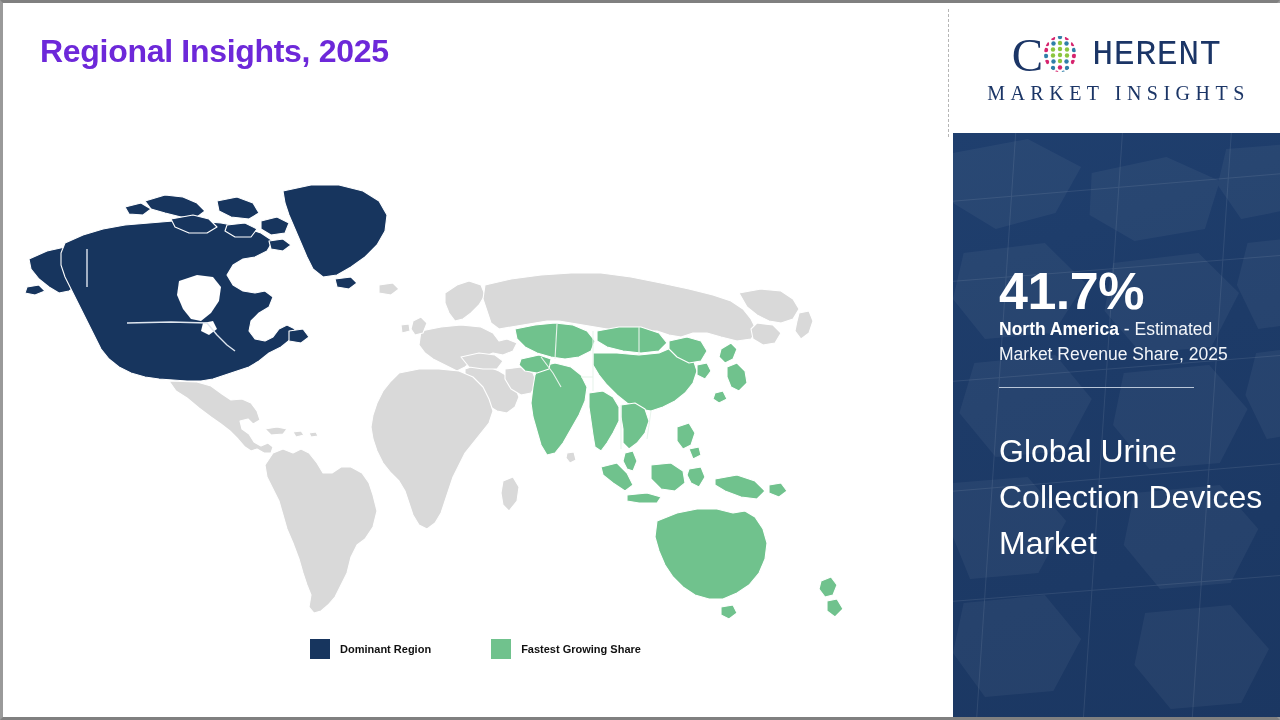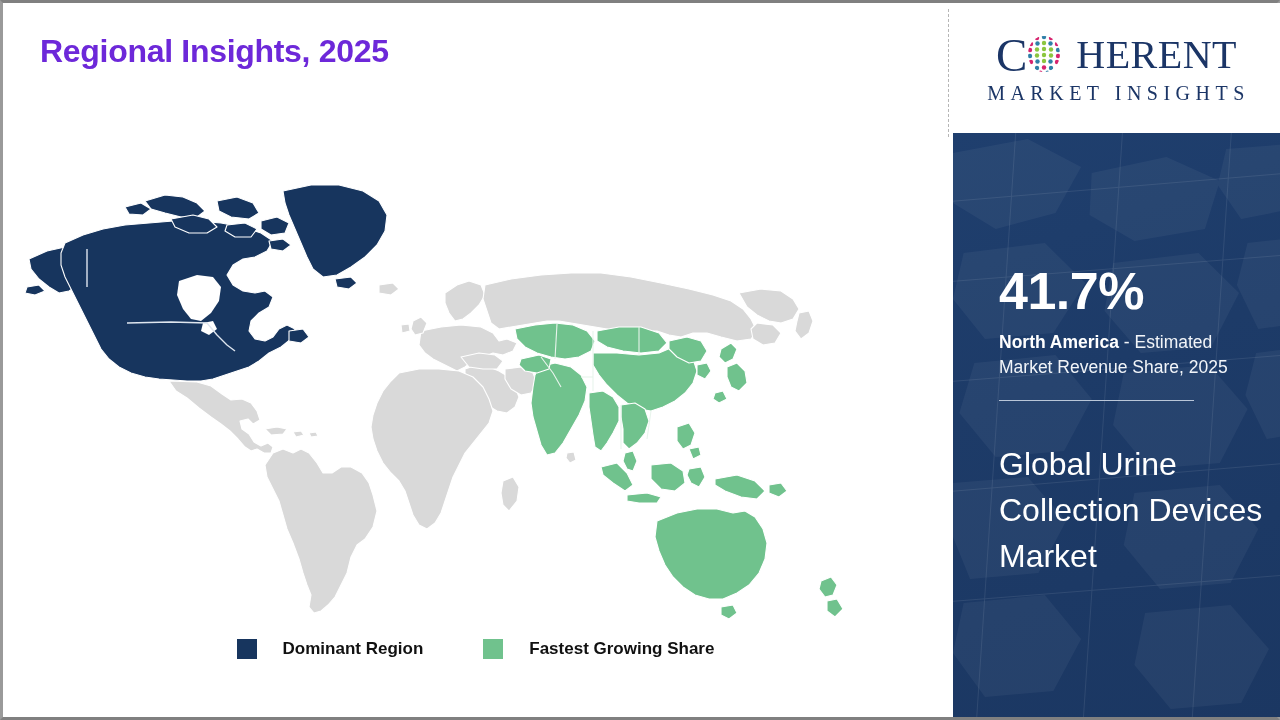--- a/index.html
+++ b/index.html
@@ -44,21 +44,21 @@
   }
   .map-wrap svg{ width:100%; height:100%; display:block; }
 
   
   .legend{
     position:absolute; left:0; top:636px; width:945px;
     display:flex; justify-content:center; align-items:center; gap:60px;
   }
   .legend-item{ display:flex; align-items:center; gap:10px; }
   .swatch{ width:20px; height:20px; display:inline-block; }
-  .legend-label{ font-size:17px; font-weight:bold; color:#111;margin-left:16px; }
+  .legend-label{ font-size:11px; font-weight:bold; color:#111; }
 
   
   .source{
     position:absolute; left:37px; top:692px;
     font-size:12.5px; color:#1a1a1a;
   }
   .source .bold{ font-weight:bold; }
 
   
   .divider{
@@ -77,22 +77,22 @@
   }
   .logo-row{
     display:flex; align-items:center; justify-content:center;
     height:48px;
   }
   .logo-c{
     font-family:"Liberation Serif", serif;
     font-size:47px; color:#1b3566; line-height:1;
   }
   .logo-rest{
-    font-family:Liberation Serif, serif;
-    font-size:40px; color:#1b3566; line-height:1;
+    font-family:Liberation Mono, monospace;
+    font-size:35px; color:#1b3566; line-height:1;
     letter-spacing:0.5px;
     margin-left:14px;
   }
   .logo-globe{
     width:34px; height:38px; margin:0 1px 2px 0;
     display:inline-block;
   }
   .logo-sub{
     font-family:"Liberation Serif", serif;
     font-size:20px; color:#1b3566;
@@ -111,21 +111,21 @@
   .stat-bg svg{ width:100%; height:100%; display:block; }
   .stat-inner{ position:relative; padding:42px 34px 0 46px; }
 
   .big-pct{
     font-size:52px; font-weight:bold; line-height:1;
     letter-spacing:-0.5px;
     margin-top:90px;
   }
   .pct-desc{
     font-size:17.5px; line-height:1.42;
-    margin-top:13px; color:#f2f5f9; font-weight:300;
+    color:#f2f5f9; font-weight:300;
   }
   .pct-desc .bold{ font-weight:bold; color:#ffffff; }
   .rule{
     width:195px; height:1px; background:#b9c6d8;
     margin-top:20px;
   }
   .market-name{
     font-size:32px; font-weight:300; line-height:1.44;
     margin-top:40px; color:#ffffff;
   }

